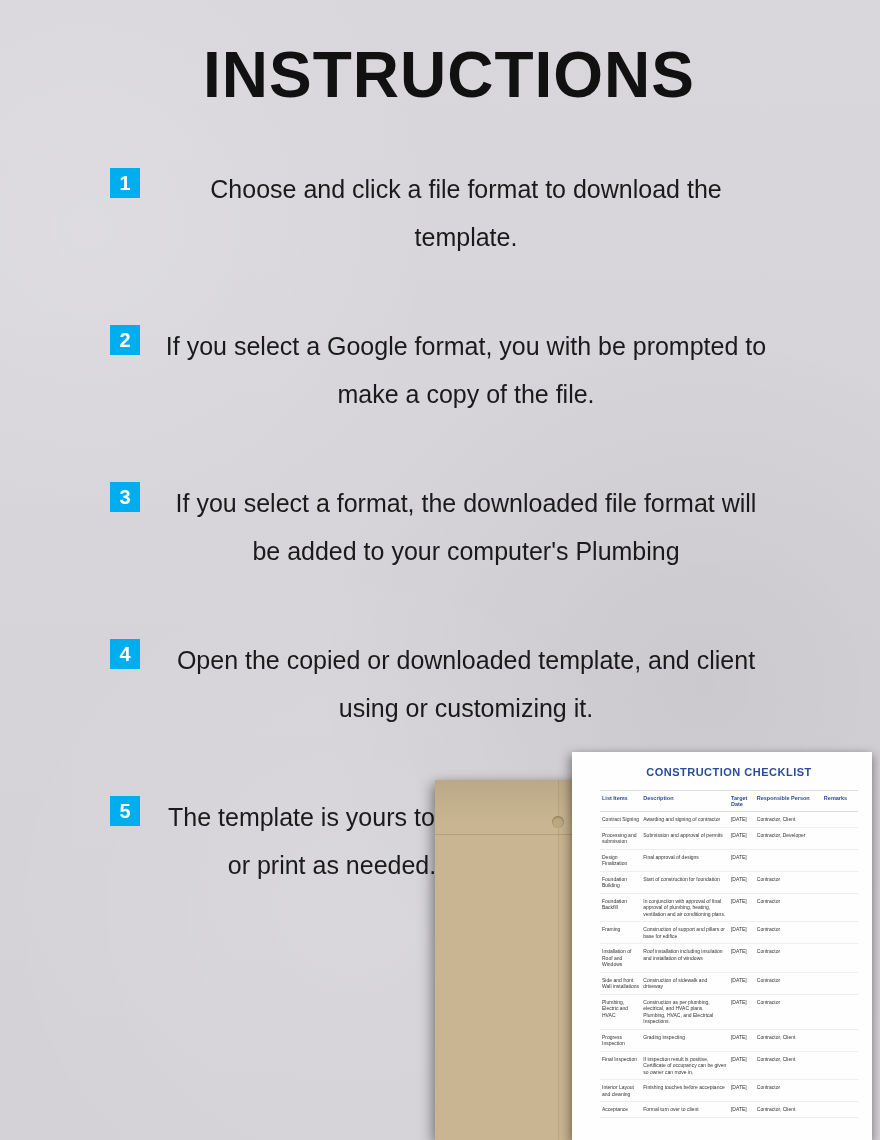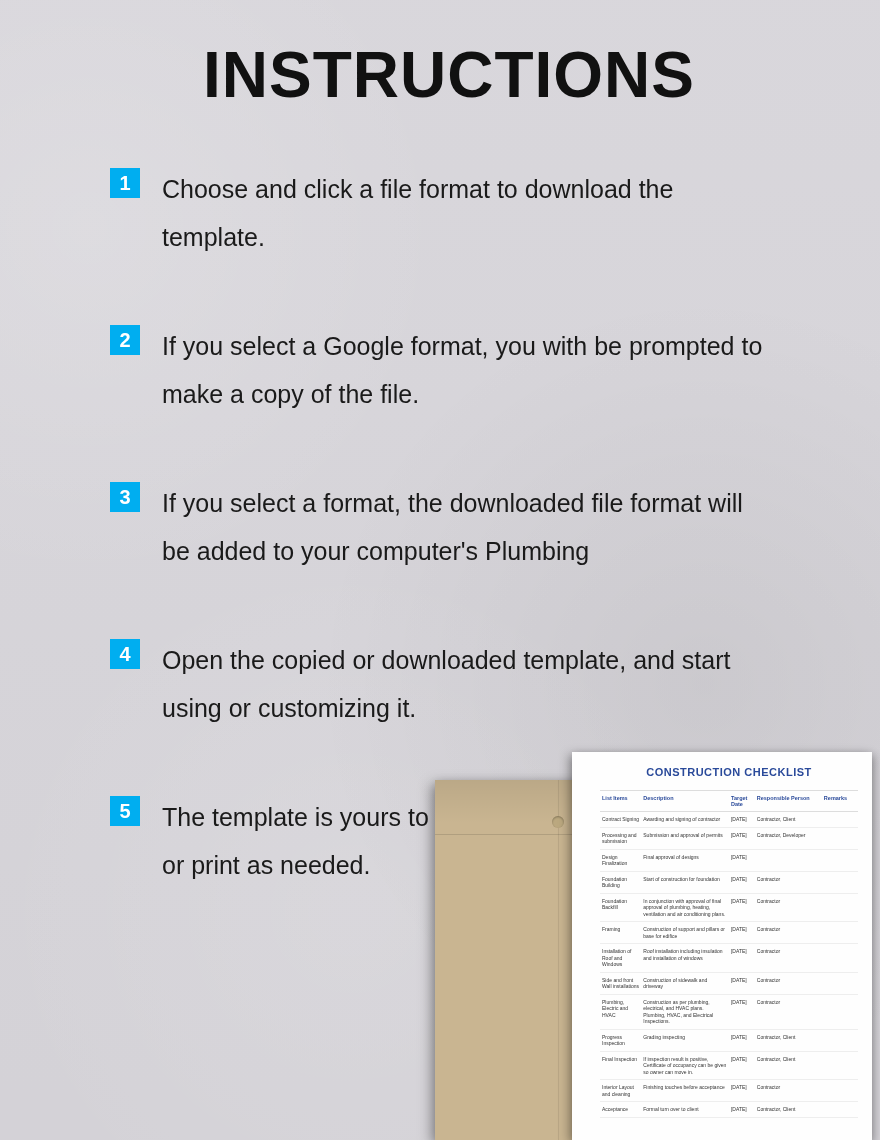--- a/index.html
+++ b/index.html
@@ -54,20 +54,21 @@
     align-items: center;
     justify-content: center;
     margin-right: 22px;
     margin-top: 2px;
     flex-shrink: 0;
   }
   .text {
     font-size: 25px;
     line-height: 1.9;
     color: #1a1a1a;
+    text-align: center;
   }
   .step:nth-child(5) .text { max-width: 340px; }
 
   
   .envelope {
     position: absolute;
     right: 200px;
     bottom: 0;
     width: 245px;
     height: 360px;
@@ -156,21 +157,21 @@
   <div class="step">
     <div class="num">2</div>
     <div class="text">If you select a Google format, you with be prompted to make a copy of the file.</div>
   </div>
   <div class="step">
     <div class="num">3</div>
     <div class="text">If you select a format, the downloaded file format will be added to your computer's Plumbing</div>
   </div>
   <div class="step">
     <div class="num">4</div>
-    <div class="text">Open the copied or downloaded template, and start using or customizing it.</div>
+    <div class="text">Open the copied or downloaded template, and client using or customizing it.</div>
   </div>
   <div class="step">
     <div class="num">5</div>
     <div class="text">The template is yours to keep or print as needed.</div>
   </div>
 </div>
 
 <div class="envelope">
   <div class="flapline"></div>
   <div class="vline"></div>

